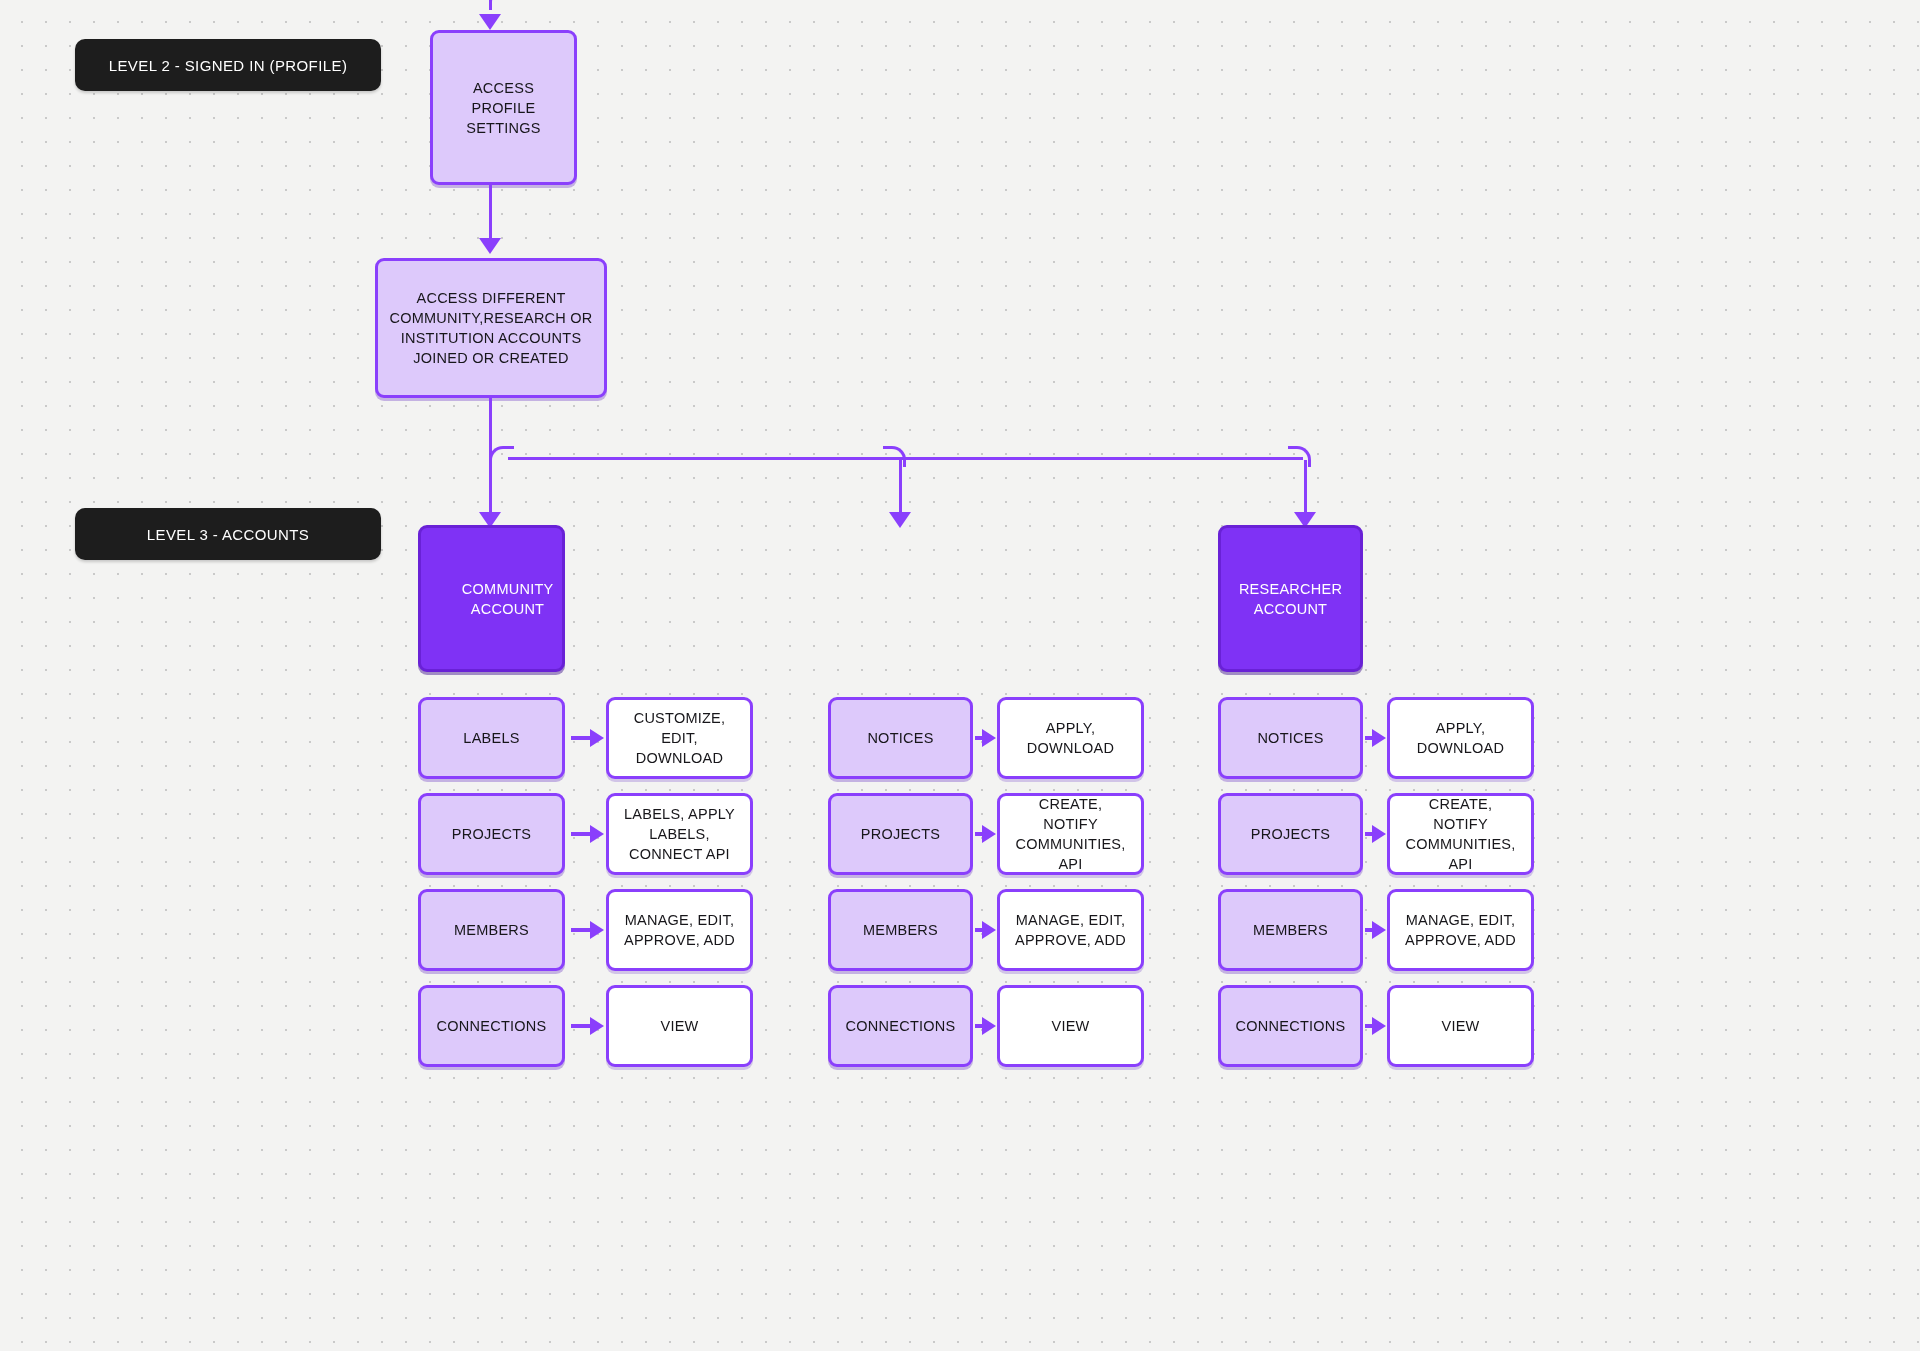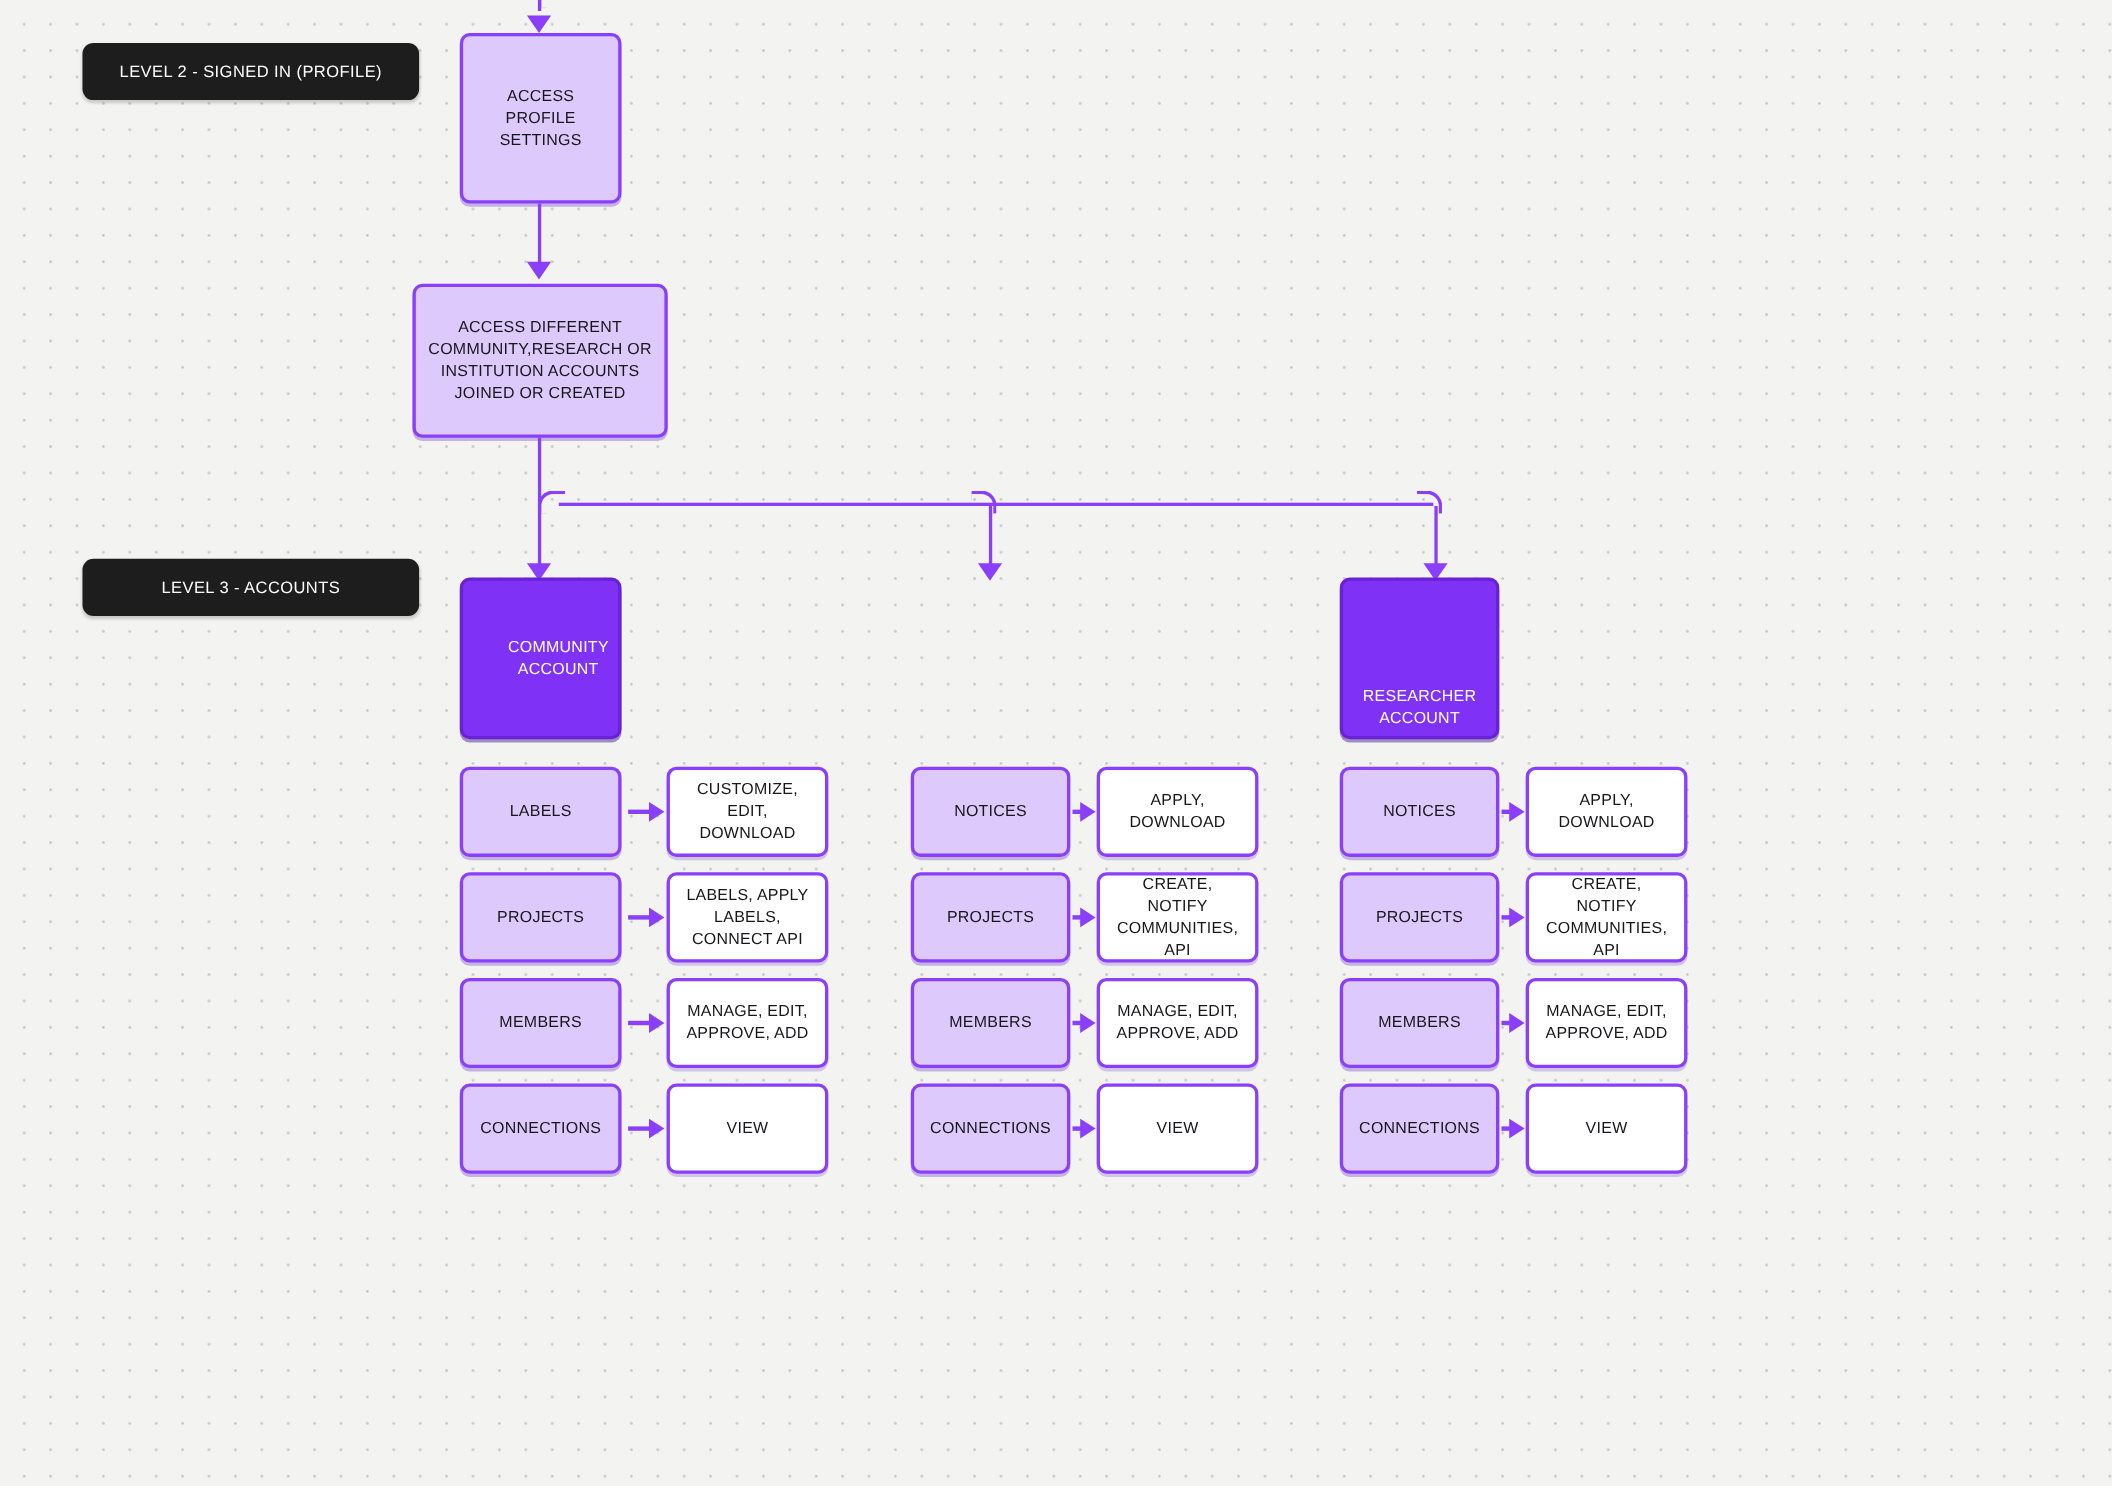--- a/index.html
+++ b/index.html
@@ -111,21 +111,21 @@
 
   <div class="conn conn-v" style="left:489px; top:0px; height:10px;"></div>
   <div class="corner corner-tl" style="left:489px; top:-12px; width:20px; height:16px;"></div>
 
   <div class="arrowhead" style="left:479px; top:14px;"></div>
 
   <div class="level-badge" style="left:49px; top:39px; width:306px; height:52px;">
     <span>LEVEL 2 - SIGNED IN (PROFILE)</span>
   </div>
 
-  <div class="node node-lavender" style="left:418px; top:30px; width:147px; height:155px;">
+  <div class="node node-lavender" style="left:430px; top:30px; width:147px; height:155px;">
     <span>ACCESS PROFILE SETTINGS</span>
   </div>
 
   <div class="conn conn-v" style="left:489px; top:185px; height:55px;"></div>
   <div class="arrowhead" style="left:479px; top:238px;"></div>
 
   <div class="node node-lavender" style="left:375px; top:258px; width:232px; height:140px;">
     <span>ACCESS DIFFERENT COMMUNITY,RESEARCH OR INSTITUTION ACCOUNTS JOINED OR CREATED</span>
   </div>
 
@@ -219,21 +219,21 @@
 
   <div class="node node-lavender" style="left:828px; top:985px; width:145px; height:82px;">
     <span>CONNECTIONS</span>
   </div>
   <div class="hstem" style="left:975px; top:1024px; width:14px;"></div>
   <div class="arrowhead-right" style="left:982px; top:1017px;"></div>
   <div class="node node-white" style="left:997px; top:985px; width:147px; height:82px;">
     <span>VIEW</span>
   </div>
 
-  <div class="node node-solid" style="left:1218px; top:525px; width:145px; height:147px;align-items:flex-end;">
+  <div class="node node-solid" style="left:1218px; top:525px; width:145px; height:147px;">
     <span>RESEARCHER ACCOUNT</span>
   </div>
 
   <div class="node node-lavender" style="left:1218px; top:697px; width:145px; height:82px;">
     <span>NOTICES</span>
   </div>
   <div class="hstem" style="left:1365px; top:736px; width:14px;"></div>
   <div class="arrowhead-right" style="left:1372px; top:729px;"></div>
   <div class="node node-white" style="left:1387px; top:697px; width:147px; height:82px;">
     <span>APPLY, DOWNLOAD</span>

